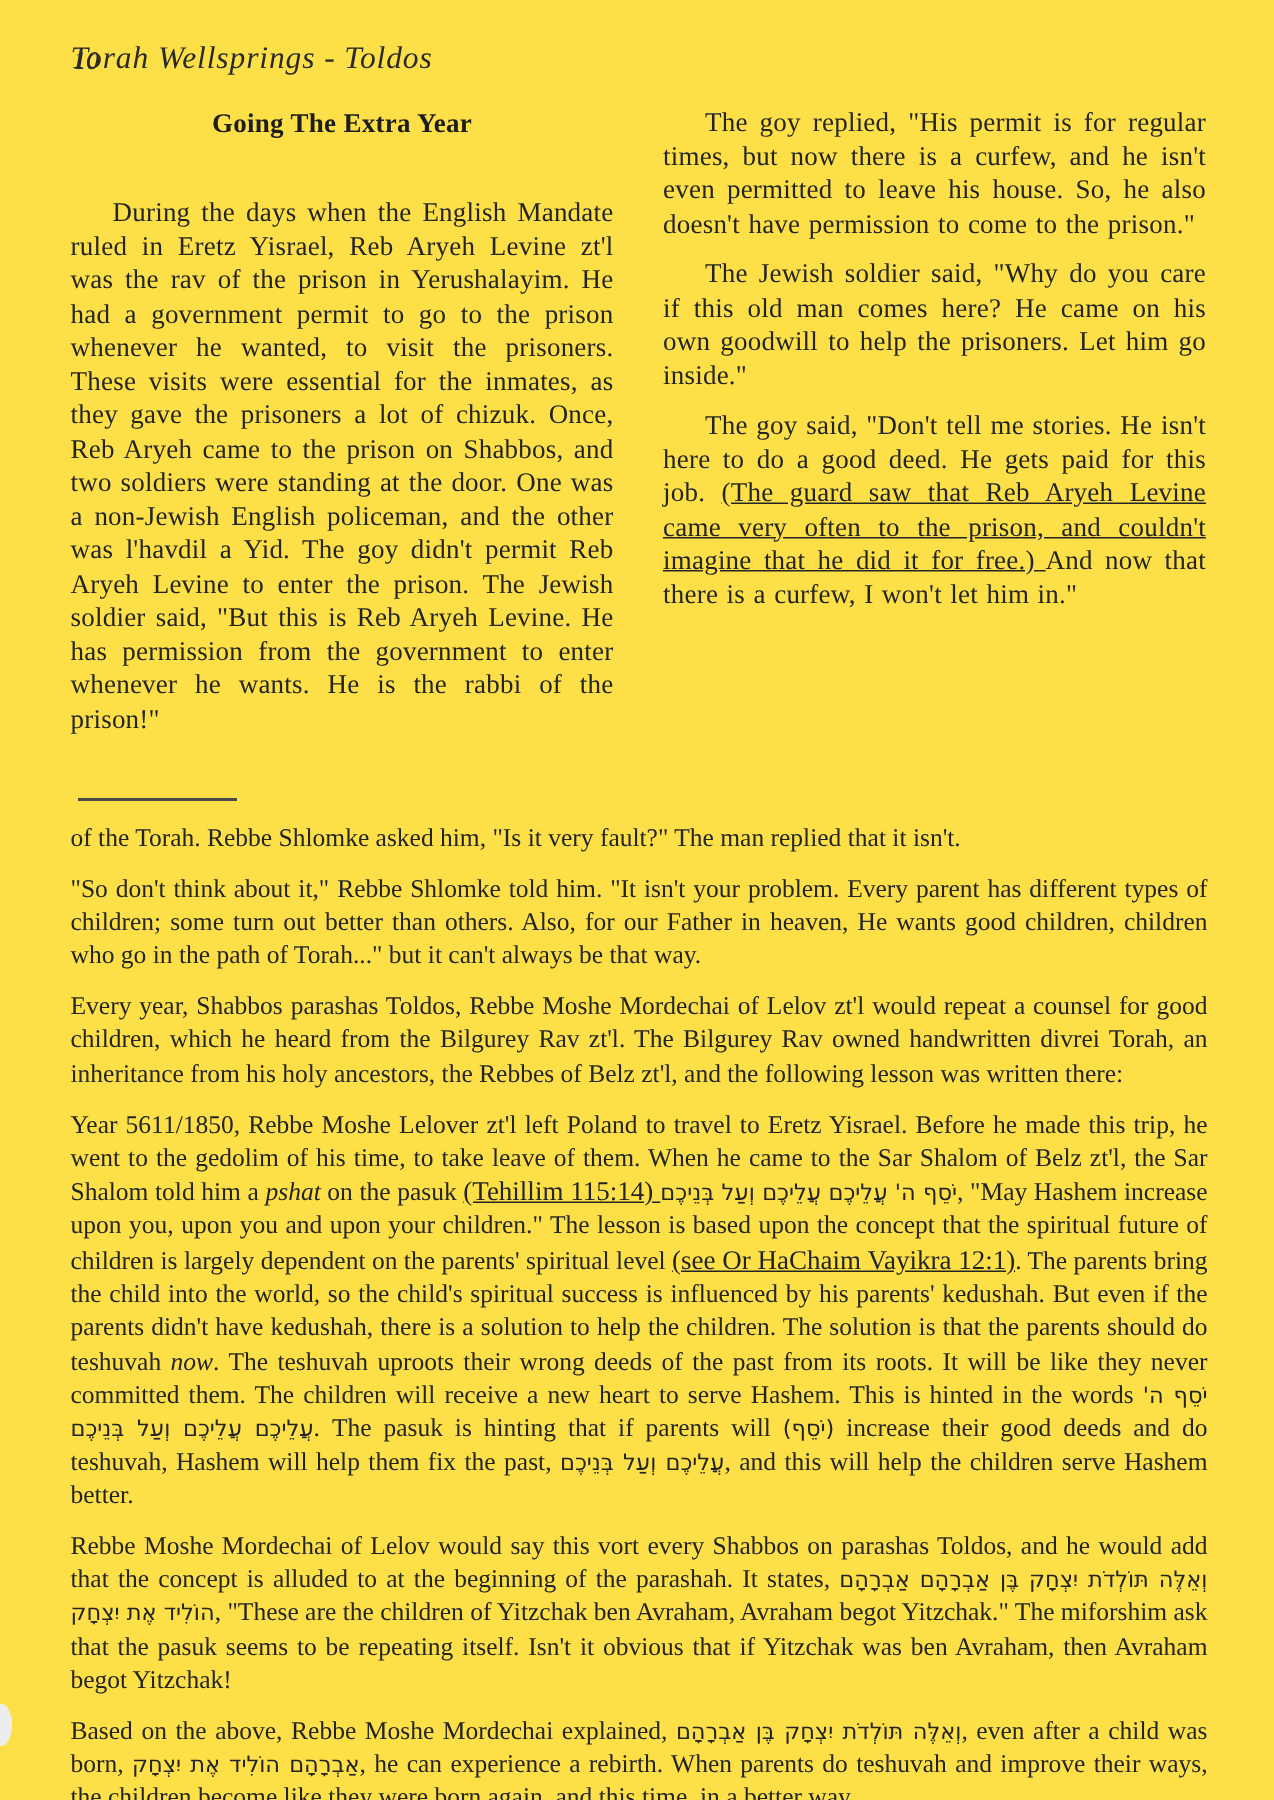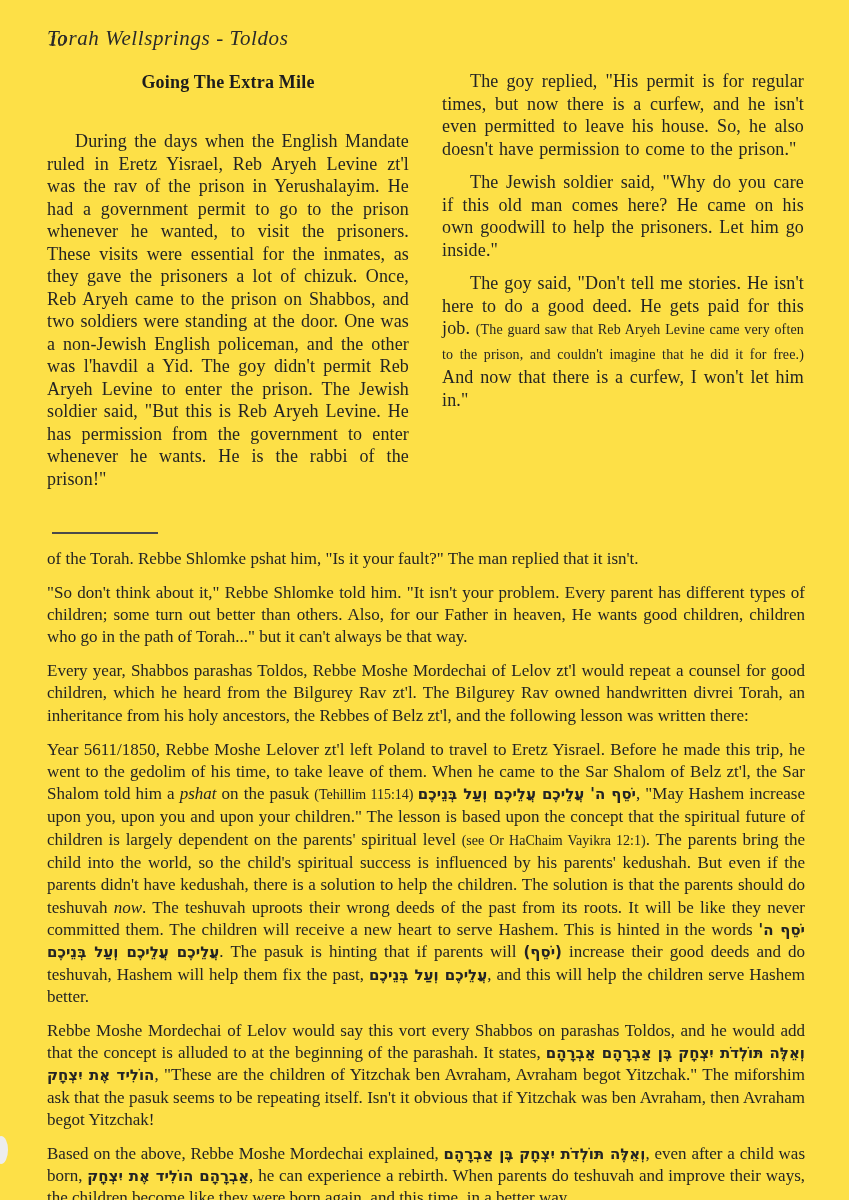--- a/index.html
+++ b/index.html
@@ -18,23 +18,23 @@
     margin:2px 0 37px 0; text-align:center;
     font-size:18px; font-weight:bold; color:#1d1d1d; letter-spacing:0.2px;
   }
   .col .para {
     margin:0 0 11px 0; font-size:18px; line-height:22.5px;
     text-align:justify; letter-spacing:0.15px; word-spacing:1px;
   }
   .col .para.indent { text-indent:28px; }
   .col .para.para-small { font-size:14px; line-height:23px; margin-top:13px; margin-bottom:13px; }
 
-  .seg-small  { font-size:14px; }
+  .seg-small  { font-size:18px;text-decoration:underline; }
   .seg-italic { font-style:italic;margin-top:44px; }
-  .seg-hebrew { font-family:"DejaVu Sans", sans-serif; font-size:15px; direction:rtl; unicode-bidi:isolate;font-weight:bold; }
+  .seg-hebrew { font-family:"DejaVu Sans", sans-serif; font-size:15px; direction:rtl; unicode-bidi:isolate; }
 
   .footnote-rule {
     position:absolute; left:52px; top:532px; width:106px; height:0;
     border-top:2px solid #4a4a4a;
   }
   .footnotes {
     position:absolute; left:47px; top:548px; width:758px;
   }
   .footnotes .para {
     margin:0 0 11.5px 0; font-size:17px; line-height:22.3px;
@@ -50,38 +50,38 @@
 
 <div class="page">
 
   <header class="page-header">
     <span class="page-number">10</span>
     <span class="page-title">Torah Wellsprings - Toldos</span>
   </header>
 
   <main class="columns">
     <section class="col col-left">
-      <h2 class="article-heading">Going The Extra Mile</h2>
+      <h2 class="article-heading">Going The Extra Year</h2>
       <div class="col-paragraphs">
           <p class="para indent"><span class="seg-normal">During the days when the English Mandate ruled in Eretz Yisrael, Reb Aryeh Levine zt'l was the rav of the prison in Yerushalayim. He had a government permit to go to the prison whenever he wanted, to visit the prisoners. These visits were essential for the inmates, as they gave the prisoners a lot of chizuk. Once, Reb Aryeh came to the prison on Shabbos, and two soldiers were standing at the door. One was a non-Jewish English policeman, and the other was l'havdil a Yid. The goy didn't permit Reb Aryeh Levine to enter the prison. The Jewish soldier said, "But this is Reb Aryeh Levine. He has permission from the government to enter whenever he wants. He is the rabbi of the prison!"</span></p>
         </div>
     </section>
     <section class="col col-right">
       <div class="col-paragraphs">
           <p class="para indent"><span class="seg-normal">The goy replied, "His permit is for regular times, but now there is a curfew, and he isn't even permitted to leave his house. So, he also doesn't have permission to come to the prison."</span></p>
           <p class="para indent"><span class="seg-normal">The Jewish soldier said, "Why do you care if this old man comes here? He came on his own goodwill to help the prisoners. Let him go inside."</span></p>
           <p class="para indent"><span class="seg-normal">The goy said, "Don't tell me stories. He isn't here to do a good deed. He gets paid for this job. </span><span class="seg-small">(The guard saw that Reb Aryeh Levine came very often to the prison, and couldn't imagine that he did it for free.) </span><span class="seg-normal">And now that there is a curfew, I won't let him in."</span></p>
         </div>
     </section>
   </main>
 
   <div class="footnote-rule"></div>
 
   <section class="footnotes">
-      <p class="para"><span class="seg-normal">of the Torah. Rebbe Shlomke pshat him, "Is it your fault?" The man replied that it isn't.</span></p>
+      <p class="para"><span class="seg-normal">of the Torah. Rebbe Shlomke asked him, "Is it very fault?" The man replied that it isn't.</span></p>
       <p class="para"><span class="seg-normal">"So don't think about it," Rebbe Shlomke told him. "It isn't your problem. Every parent has different types of children; some turn out better than others. Also, for our Father in heaven, He wants good children, children who go in the path of Torah..." but it can't always be that way.</span></p>
       <p class="para"><span class="seg-normal">Every year, Shabbos parashas Toldos, Rebbe Moshe Mordechai of Lelov zt'l would repeat a counsel for good children, which he heard from the Bilgurey Rav zt'l. The Bilgurey Rav owned handwritten divrei Torah, an inheritance from his holy ancestors, the Rebbes of Belz zt'l, and the following lesson was written there:</span></p>
       <p class="para"><span class="seg-normal">Year 5611/1850, Rebbe Moshe Lelover zt'l left Poland to travel to Eretz Yisrael. Before he made this trip, he went to the gedolim of his time, to take leave of them. When he came to the Sar Shalom of Belz zt'l, the Sar Shalom told him a </span><span class="seg-italic">pshat</span><span class="seg-normal"> on the pasuk </span><span class="seg-small">(Tehillim 115:14) </span><span class="seg-hebrew" dir="rtl">יֹסֵף ה' עֲלֵיכֶם עֲלֵיכֶם וְעַל בְּנֵיכֶם</span><span class="seg-normal">, "May Hashem increase upon you, upon you and upon your children." The lesson is based upon the concept that the spiritual future of children is largely dependent on the parents' spiritual level </span><span class="seg-small">(see Or HaChaim Vayikra 12:1)</span><span class="seg-normal">. The parents bring the child into the world, so the child's spiritual success is influenced by his parents' kedushah. But even if the parents didn't have kedushah, there is a solution to help the children. The solution is that the parents should do teshuvah </span><span class="seg-italic">now</span><span class="seg-normal">. The teshuvah uproots their wrong deeds of the past from its roots. It will be like they never committed them. The children will receive a new heart to serve Hashem. This is hinted in the words </span><span class="seg-hebrew" dir="rtl">יֹסֵף ה' עֲלֵיכֶם עֲלֵיכֶם וְעַל בְּנֵיכֶם</span><span class="seg-normal">. The pasuk is hinting that if parents will </span><span class="seg-hebrew" dir="rtl">(יֹסֵף)</span><span class="seg-normal"> increase their good deeds and do teshuvah, Hashem will help them fix the past, </span><span class="seg-hebrew" dir="rtl">עֲלֵיכֶם וְעַל בְּנֵיכֶם</span><span class="seg-normal">, and this will help the children serve Hashem better.</span></p>
       <p class="para"><span class="seg-normal">Rebbe Moshe Mordechai of Lelov would say this vort every Shabbos on parashas Toldos, and he would add that the concept is alluded to at the beginning of the parashah. It states, </span><span class="seg-hebrew" dir="rtl">וְאֵלֶּה תּוֹלְדֹת יִצְחָק בֶּן אַבְרָהָם אַבְרָהָם הוֹלִיד אֶת יִצְחָק</span><span class="seg-normal">, "These are the children of Yitzchak ben Avraham, Avraham begot Yitzchak." The miforshim ask that the pasuk seems to be repeating itself. Isn't it obvious that if Yitzchak was ben Avraham, then Avraham begot Yitzchak!</span></p>
       <p class="para"><span class="seg-normal">Based on the above, Rebbe Moshe Mordechai explained, </span><span class="seg-hebrew" dir="rtl">וְאֵלֶּה תּוֹלְדֹת יִצְחָק בֶּן אַבְרָהָם</span><span class="seg-normal">, even after a child was born, </span><span class="seg-hebrew" dir="rtl">אַבְרָהָם הוֹלִיד אֶת יִצְחָק</span><span class="seg-normal">, he can experience a rebirth. When parents do teshuvah and improve their ways, the children become like they were born again, and this time, in a better way.</span></p>
     </section>
 
   <div class="smudge"></div>
 
 </div>

